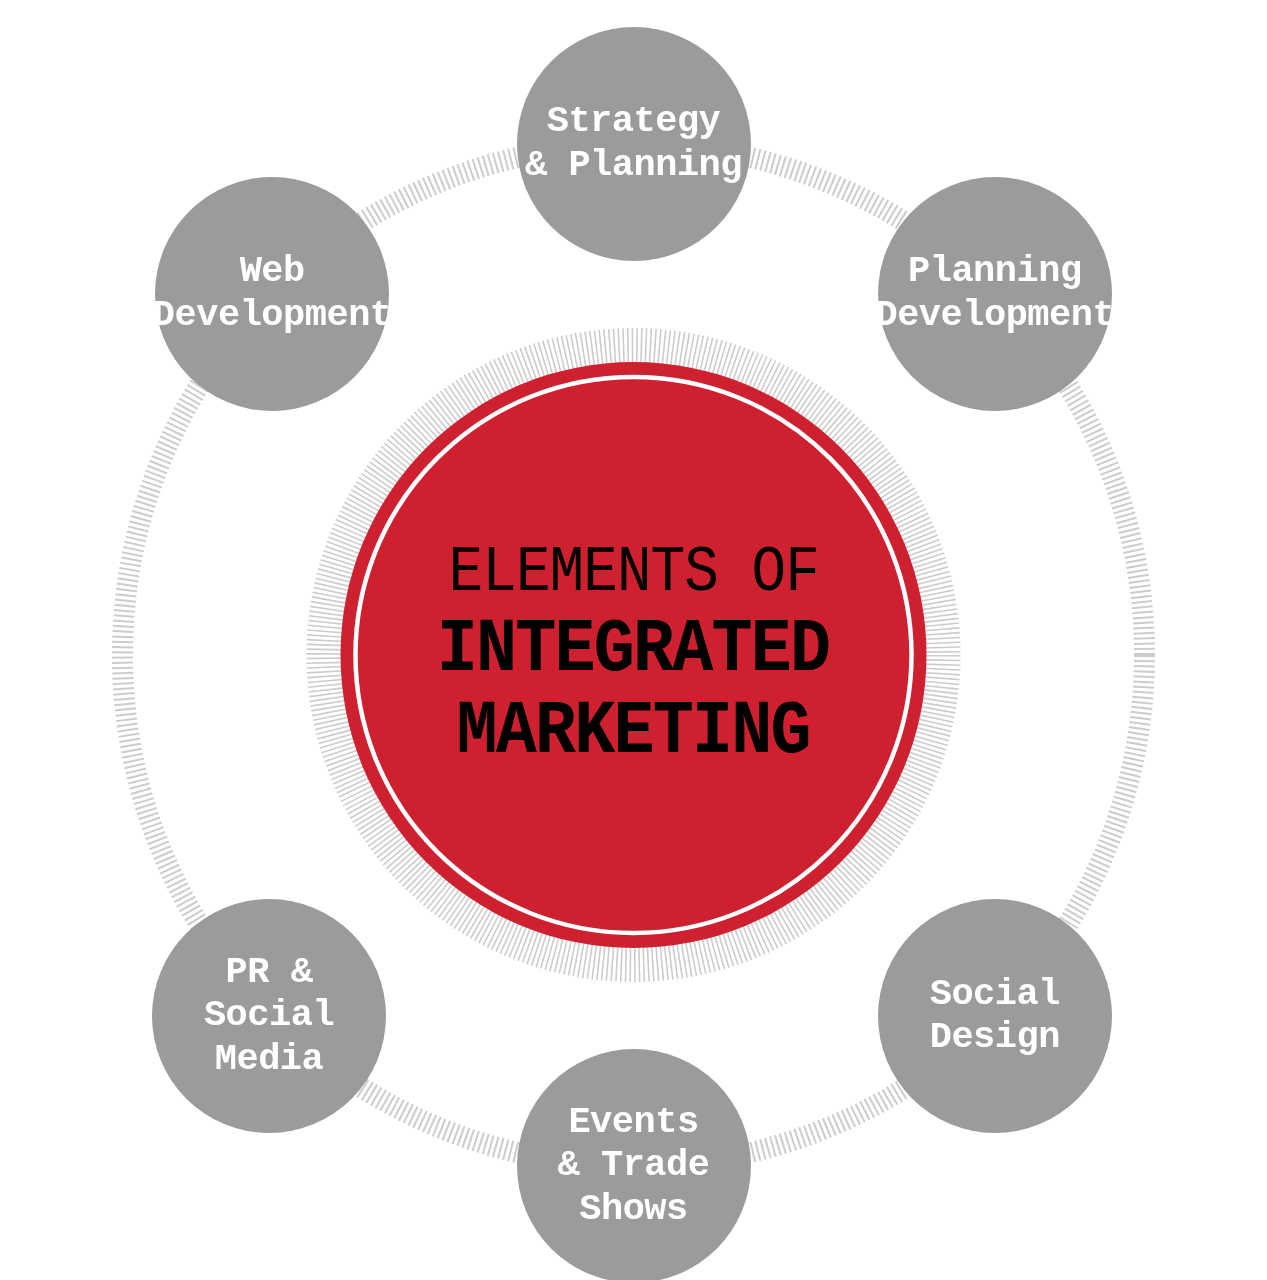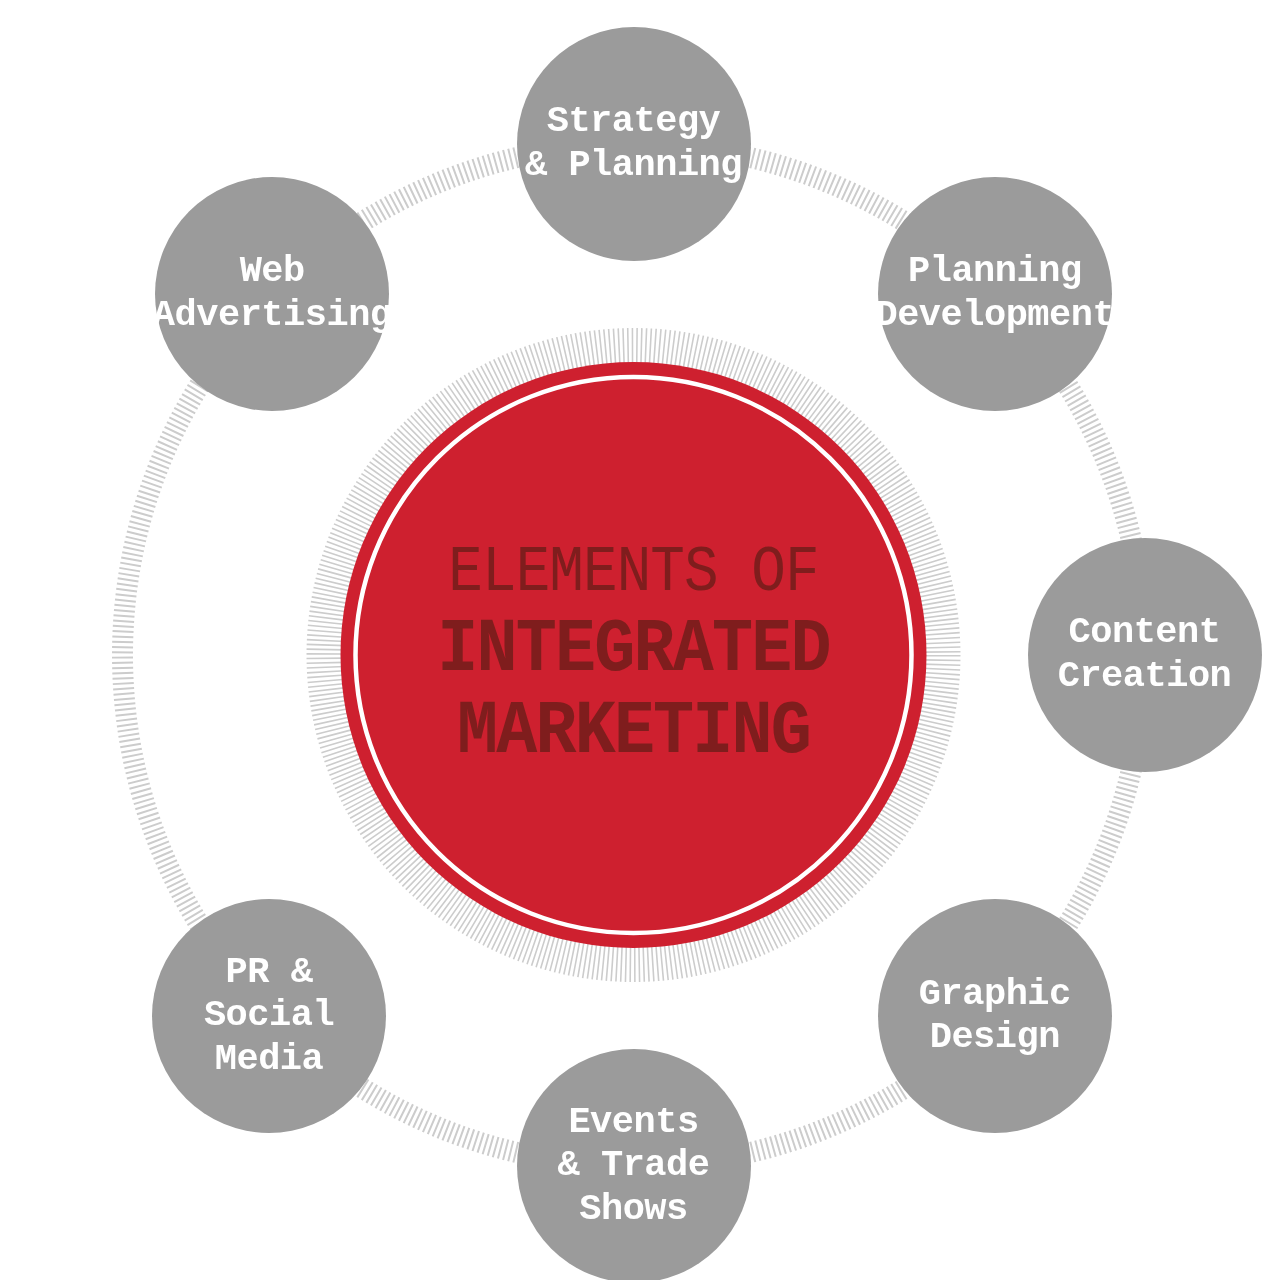--- a/index.html
+++ b/index.html
@@ -40,23 +40,24 @@
   }
 
   .center-text {
     position: absolute;
     left: 333px;
     top: 500px;
     width: 601px;
     height: 258px;
     display: flex;
     flex-direction: column;
+    align-items: center;
     justify-content: center;
     text-align: center;
-    color: #7f1d1d;
+    color: #000000;
   }
   .ct-eyebrow {
     font-size: 64px;
     font-weight: 400;
     letter-spacing: -1px;
     line-height: 1.15;
     transform: scaleX(0.9);
     transform-origin: center;
     white-space: nowrap;
   }
@@ -89,45 +90,41 @@
   <div class="sat" style="left:516.5px; top:1px;">
     <div class="sat-label">Strategy
 &amp; Planning</div>
   </div>
 
   <div class="sat" style="left:877.8px; top:150.7px;">
     <div class="sat-label">Planning
 Development</div>
   </div>
 
-  <div class="sat" style="left:1027.5px; top:512px;">
-    <div class="sat-label">Content
-Creation</div>
-  </div>
 
   <div class="sat" style="left:877.8px; top:873.3px;">
-    <div class="sat-label">Graphic
+    <div class="sat-label">Social
 Design</div>
   </div>
 
   <div class="sat" style="left:516.5px; top:1023px;">
     <div class="sat-label">Events
 &amp; Trade
 Shows</div>
   </div>
 
   <div class="sat" style="left:152px; top:873.3px;">
     <div class="sat-label">PR &amp; Social
 Media</div>
   </div>
 
 
   <div class="sat" style="left:155.2px; top:150.7px;">
     <div class="sat-label">Web
-Advertising</div>
+Development</div>
   </div>
 
   <div class="center-text">
     <div class="ct-eyebrow">ELEMENTS OF</div>
     <div class="ct-big">INTEGRATED</div>
     <div class="ct-big">MARKETING</div>
   </div>
 
 </div>
 

